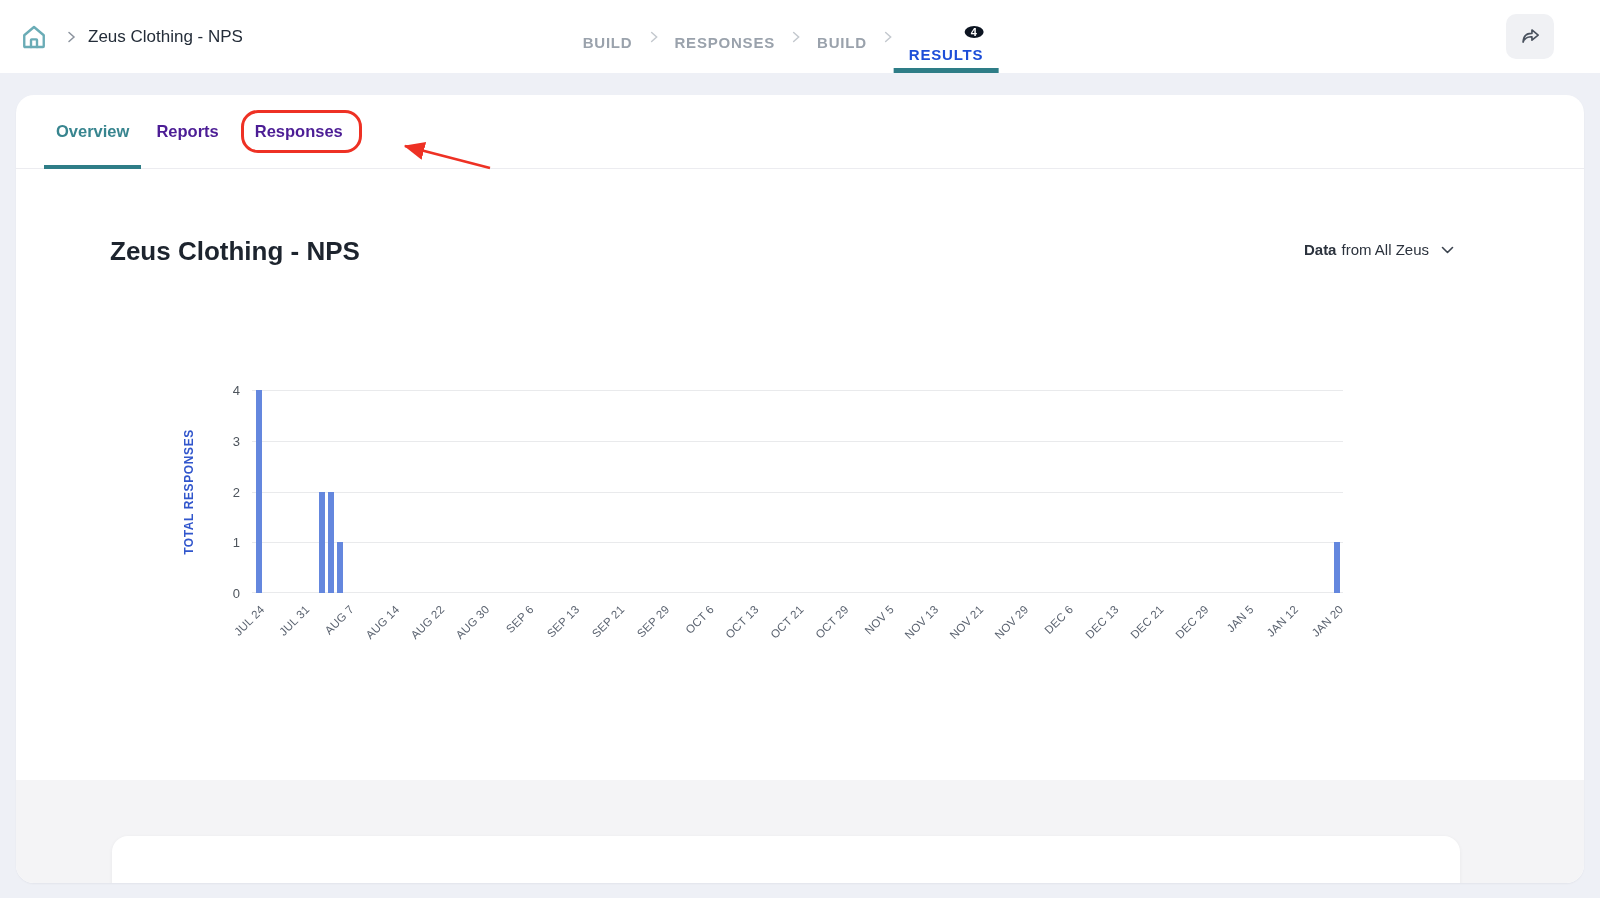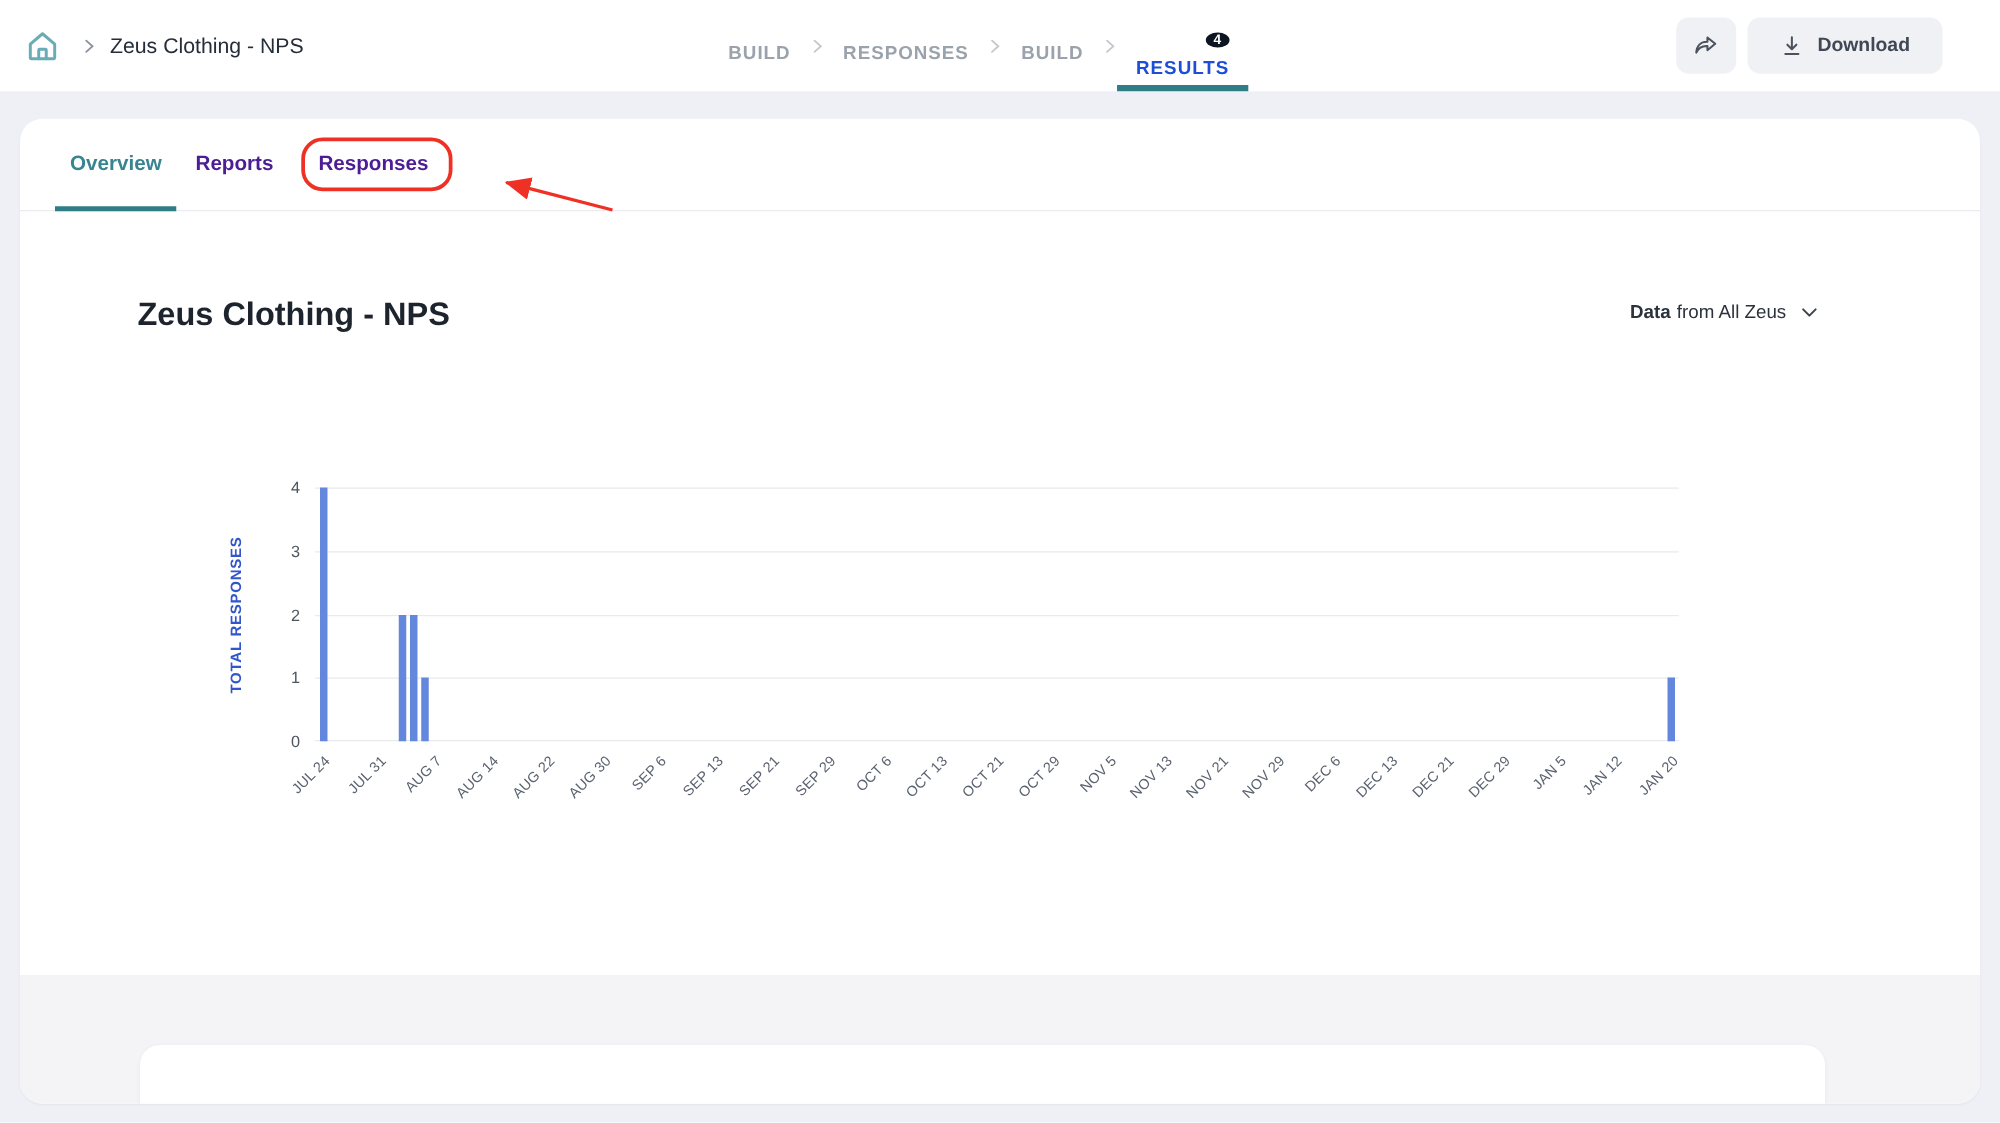--- a/index.html
+++ b/index.html
@@ -106,27 +106,20 @@
       <span class="badge">4</span>
       <span class="step-label">RESULTS</span>
     </div>
   </div>
 
   <div class="header-right">
     <button class="icon-btn">
       <svg width="23" height="23" viewBox="0 0 24 24" fill="none" stroke="#4a525e" stroke-width="1.7" stroke-linejoin="round" stroke-linecap="round">
         <path d="M13.5 5.2 L20 10.5 L13.5 15.8 V12.3 C8.8 12.1 5.8 14.2 4.2 17.8 C4.6 11.8 8.2 8.6 13.5 8.8 Z"></path>
       </svg>
-    </button>
-    <button class="dl-btn">
-      <svg width="19" height="19" viewBox="0 0 20 20" fill="none" stroke="#4a525e" stroke-width="1.7" stroke-linecap="round" stroke-linejoin="round">
-        <path d="M10 3 V12.7 M6.2 9.2 L10 13 L13.8 9.2"></path>
-          <path d="M4.5 17 H15.5"></path>
-      </svg>
-      <span>Download</span>
     </button>
   </div>
 </div>
 
 <div class="card">
 
   <div class="tabs">
     <span class="tab active">Overview</span>
     <span class="tab">Reports</span>
     <span class="tab annotated">Responses</span>

